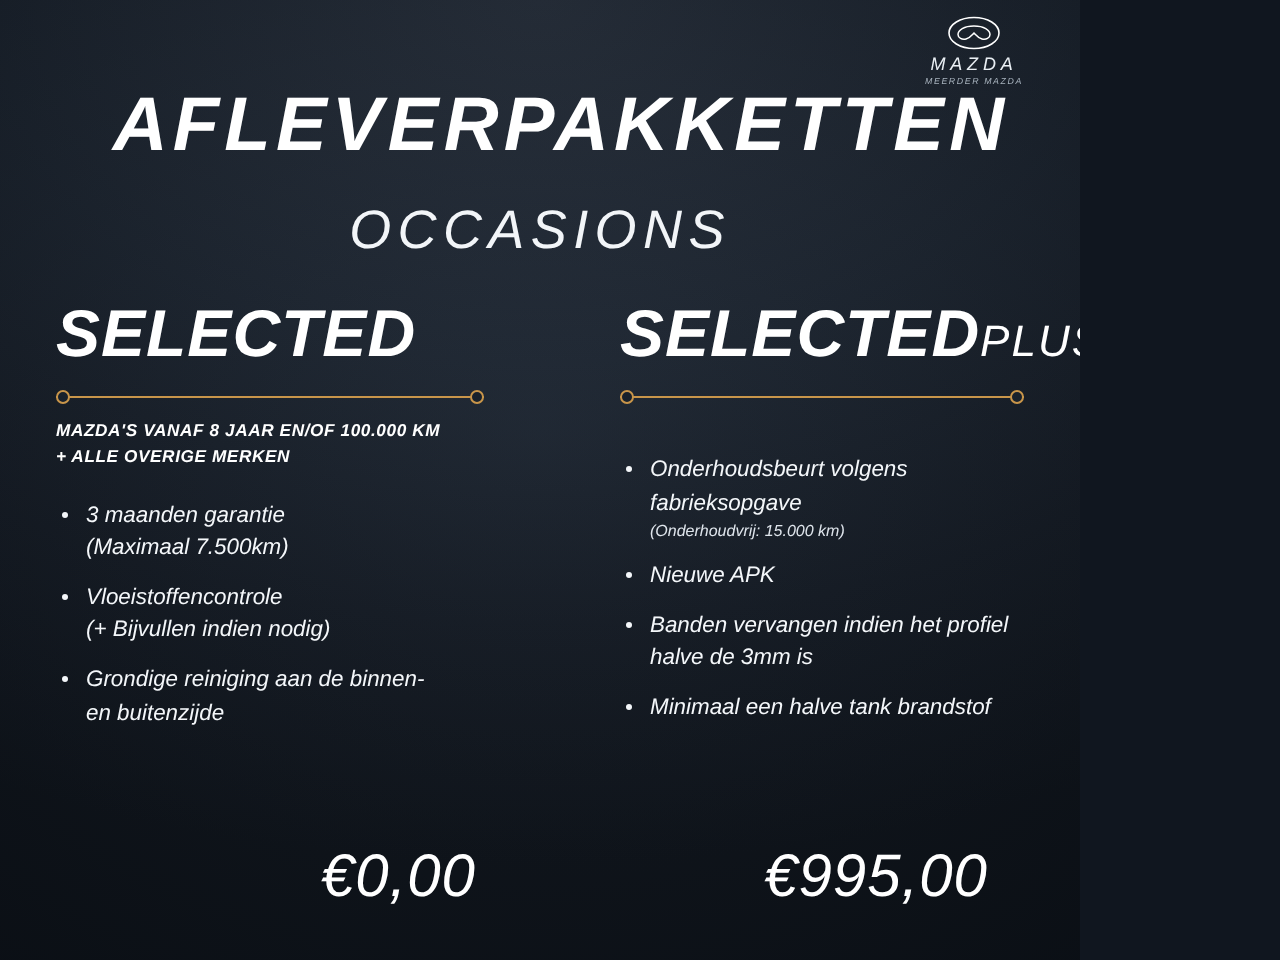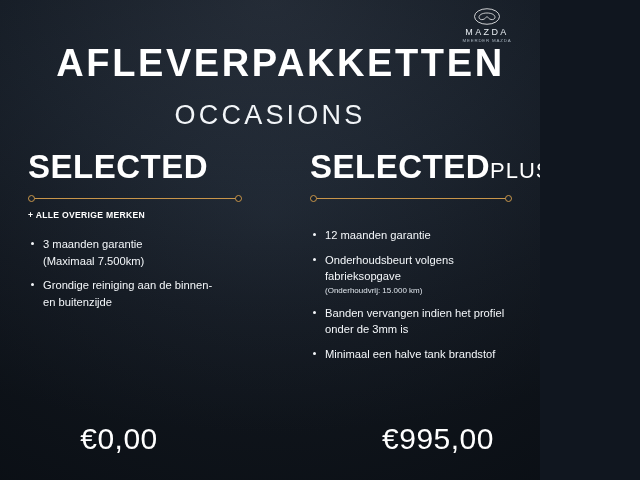--- a/index.html
+++ b/index.html
@@ -9,20 +9,21 @@
     background: #10161f;
     font-family: "Liberation Sans", sans-serif;
   }
   .poster {
     position: relative;
     width: 540px; height: 480px;
     background:
       radial-gradient(ellipse 120% 90% at 50% 0%, #27303d 0%, #1b2430 42%, #131a24 72%, #0d131b 100%);
     color: #ffffff;
     overflow: hidden;
+    font-style: italic;
   }
   
   .poster::after {
     content: "";
     position: absolute; inset: 0;
     background: radial-gradient(ellipse 95% 80% at 50% 45%, rgba(255,255,255,0.03) 0%, rgba(0,0,0,0.28) 100%);
     pointer-events: none;
   }
   .brand {
     position: absolute;
@@ -147,21 +148,21 @@
     display: flex;
     z-index: 2;
   }
   .price {
     width: 50%;
     text-align: center;
     font-size: 30px;
     letter-spacing: 0.5px;
     color: #ffffff;
   }
-  .price-left { padding-right: 32px; text-align: center; }
+  .price-left { padding-right: 32px; text-align: right; }
   .price-right { padding-right: 46px; text-align: right; }
 </style>
 </head>
 <body>
 
 <div class="poster">
 
   <div class="brand">
     <span>
       <svg width="26" height="17" viewBox="0 0 52 34" aria-hidden="true">
@@ -183,55 +184,60 @@
     <div class="col col-left">
       <div class="col-head">
         <span>SELECTED</span>
       </div>
       <div class="rule">
         <span class="line"></span>
         <span class="dot l"></span>
         <span class="dot r"></span>
       </div>
       <div class="note">
+        <div>MAZDA'S VANAF 8 JAAR EN/OF 100.000 KM</div>
         <div>+ ALLE OVERIGE MERKEN</div>
       </div>
       <ul class="list">
         <li>
           <span>3 maanden garantie</span><br>
           <span>(Maximaal 7.500km)</span>
+        </li>
+        <li>
+          <span>Vloeistoffencontrole</span><br>
+          <span>(+ Bijvullen indien nodig)</span>
         </li>
         <li>
           <span>Grondige reiniging aan de binnen-</span><br>
           <span>en buitenzijde</span>
         </li>
       </ul>
     </div>
 
     <div class="col col-right">
       <div class="col-head">
         <span>SELECTED</span><span class="plus">PLUS</span>
       </div>
       <div class="rule">
         <span class="line"></span>
         <span class="dot l"></span>
         <span class="dot r"></span>
       </div>
       <ul class="list">
         <li>
-          <span>12 maanden garantie</span>
-        </li>
-        <li>
           <span>Onderhoudsbeurt volgens</span><br>
           <span>fabrieksopgave</span>
           <span class="sub">(Onderhoudvrij: 15.000 km)</span>
         </li>
         <li>
+          <span>Nieuwe APK</span>
+        </li>
+        <li>
           <span>Banden vervangen indien het profiel</span><br>
-          <span>onder de 3mm is</span>
+          <span>halve de 3mm is</span>
         </li>
         <li>
           <span>Minimaal een halve tank brandstof</span>
         </li>
       </ul>
     </div>
 
   </div>
 
   <div class="prices">

